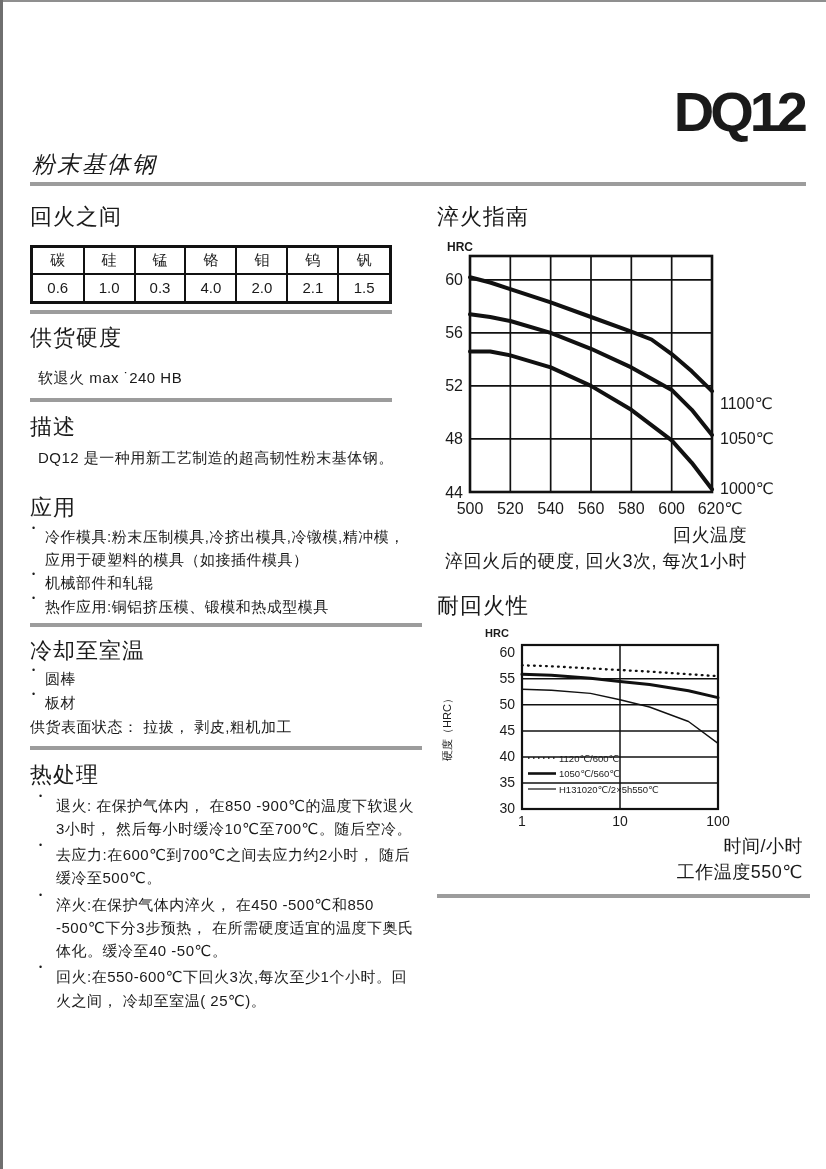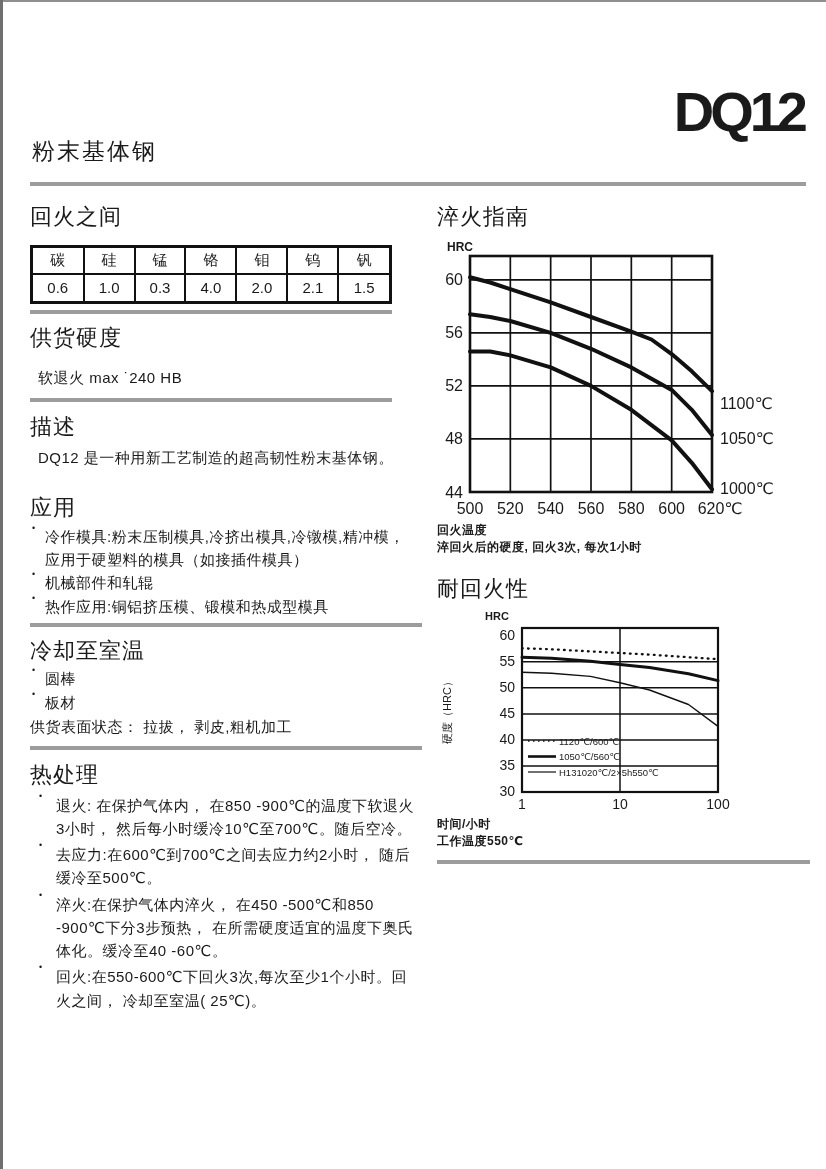--- a/index.html
+++ b/index.html
@@ -6,21 +6,21 @@
   html,body { margin:0; padding:0; }
   body {
     width:826px; height:1169px; position:relative; background:#ffffff;
     color:#1a1a1a; font-family:"Liberation Sans","DejaVu Sans",sans-serif;
     overflow:hidden;
   }
   .page-border-top { position:absolute; top:0; left:0; width:826px; height:2px; background:#8f8f8f; }
   .page-border-left { position:absolute; top:0; left:0; width:3px; height:1169px; background:#6f6f6f; }
 
   .header-row { position:absolute; left:30px; top:92px; width:776px; height:90px; }
-  .category { position:absolute; left:2px; bottom:15px; font-size:23px; letter-spacing:2px; }
+  .category { position:absolute; left:2px; bottom:2px; font-size:23px; letter-spacing:2px;font-style:italic; }
   .brand { position:absolute; right:2px; top:-8px; font-size:56px; font-weight:bold; letter-spacing:-4px; line-height:1; }
   .header-rule { position:absolute; left:30px; top:182px; width:776px; height:4px; background:#9c9c9c; }
 
   .col-left  { position:absolute; left:30px; top:196px; width:398px; }
   .col-right { position:absolute; left:437px; top:196px; width:378px; }
 
   .h2 { font-size:22px; letter-spacing:1px; margin:0; }
   .rule { height:4px; background:#9c9c9c; }
 
   table.chem { border-collapse:collapse; width:362px; margin-top:13px; border:3px solid #111; }
@@ -29,21 +29,21 @@
   .chem tr.val td { height:29px; }
 
   .body-text { font-size:15px; line-height:1.5; letter-spacing:0.5px; }
   .indent { padding-left:8px; }
 
   .bullet { position:relative; padding-left:15px; margin-top:1px; font-size:15px; line-height:1.5; letter-spacing:0.5px; }
   .bullet::before { content:"•"; position:absolute; left:2px; top:-4px; font-size:9px; }
   .bullet-wide { position:relative; padding-left:26px; margin-top:3px; font-size:15px; line-height:1.55; letter-spacing:0.5px; }
   .bullet-wide::before { content:"•"; position:absolute; left:9px; top:-4px; font-size:9px; }
 
-  .chart-cap { text-align:left; font-size:12px; letter-spacing:0.5px; line-height:1.45;font-weight:bold; }
+  .chart-cap { text-align:right; font-size:18px; letter-spacing:0.5px; line-height:1.45; }
   svg text { fill:#1a1a1a; font-family:"Liberation Sans","DejaVu Sans",sans-serif; }
 </style>
 </head>
 <body>
 
 <div class="page-border-top"></div>
 <div class="page-border-left"></div>
 
 <div class="header-row">
   <div class="category">粉末基体钢</div>
@@ -97,21 +97,21 @@
       <div class="bullet">圆棒</div>
       <div class="bullet">板材</div>
     </div>
   <div class="body-text" style="margin-top:2px;">供货表面状态： 拉拔， 剥皮,粗机加工</div>
   <div class="rule" style="margin-top:7px; width:392px;"></div>
 
   <div class="h2" style="margin-top:10px;">热处理</div>
   <div id="heat-list" style="margin-top:4px; width:392px;">
       <div class="bullet-wide">退火: 在保护气体内， 在850 -900℃的温度下软退火3小时， 然后每小时缓冷10℃至700℃。随后空冷。</div>
       <div class="bullet-wide">去应力:在600℃到700℃之间去应力约2小时， 随后缓冷至500℃。</div>
-      <div class="bullet-wide">淬火:在保护气体内淬火， 在450 -500℃和850 -900℃下分3步预热， 在所需硬度适宜的温度下奥氏体化。缓冷至40 -60℃。</div>
+      <div class="bullet-wide">淬火:在保护气体内淬火， 在450 -500℃和850 -500℃下分3步预热， 在所需硬度适宜的温度下奥氏体化。缓冷至40 -50℃。</div>
       <div class="bullet-wide">回火:在550-600℃下回火3次,每次至少1个小时。回火之间， 冷却至室温( 25℃)。</div>
     </div>
 </div>
 
 <div class="col-right">
   <div class="h2" style="margin-top:6px;">淬火指南</div>
   <svg id="chart1" width="373" height="282" viewBox="0 0 373 282" style="margin-top:6px; display:block;">
       <line x1="33" y1="18" x2="33" y2="254" stroke="#111111" stroke-width="1.7"></line>
       <line x1="73.33333333333333" y1="18" x2="73.33333333333333" y2="254" stroke="#111111" stroke-width="1.7"></line>
       <line x1="113.66666666666666" y1="18" x2="113.66666666666666" y2="254" stroke="#111111" stroke-width="1.7"></line>

